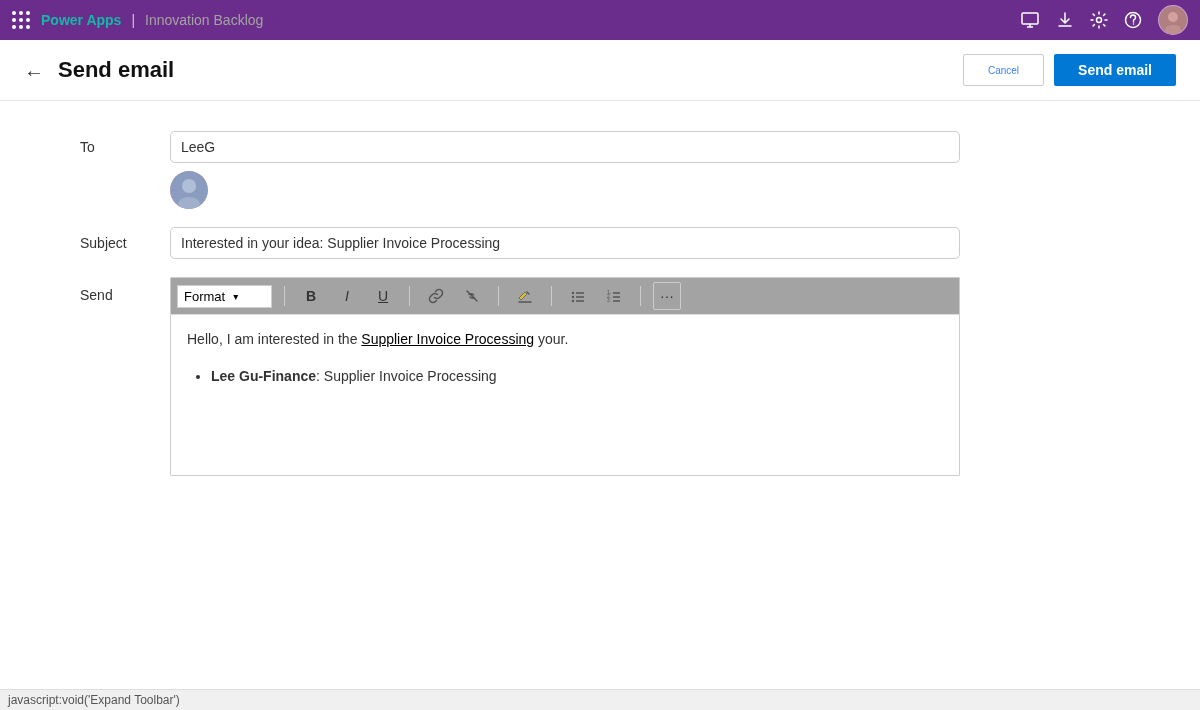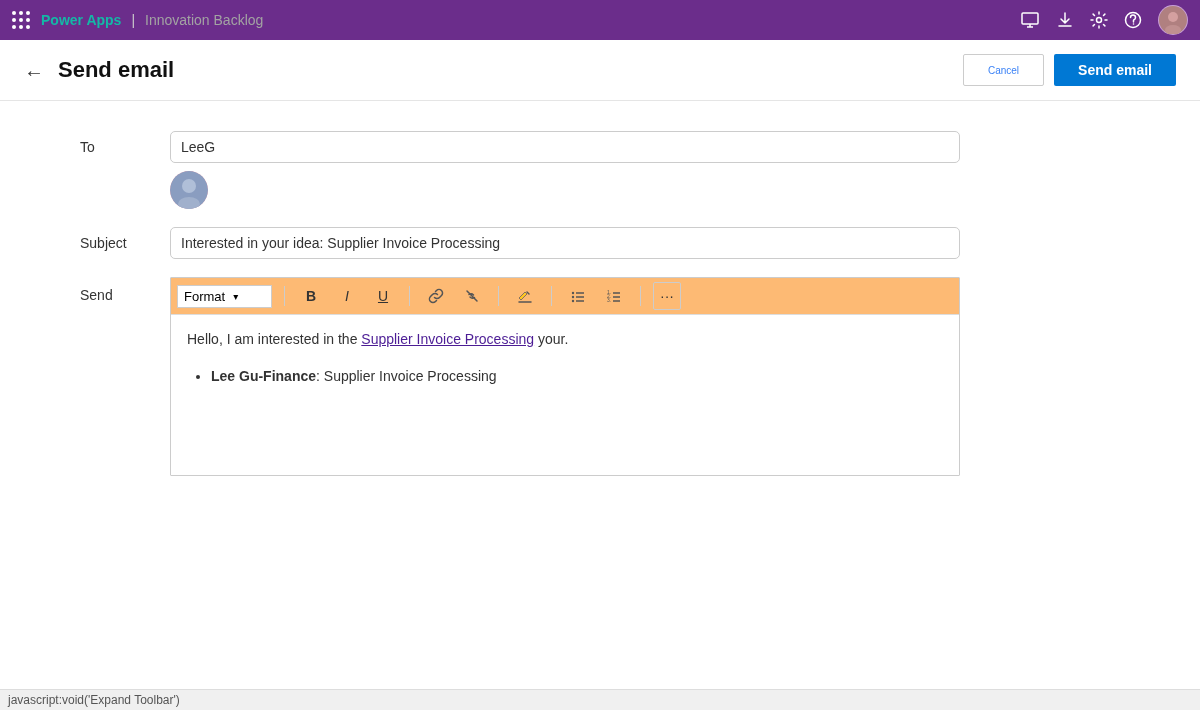--- a/index.html
+++ b/index.html
@@ -148,21 +148,21 @@
 
     
     .body-editor {
       border: 1px solid #ccc;
       border-radius: 1px;
     }
     .editor-toolbar {
       display: flex;
       align-items: center;
       padding: 4px 6px;
-      background: #fdba74;
+      background: #a3a3a3;
       border-bottom: 1px solid #ddd;
       gap: 8px;
     }
     .format-select {
       border: 1px solid #ccc;
       background: #fff;
       padding: 3px 6px;
       font-size: 13px;
       cursor: pointer;
       display: flex;
@@ -197,21 +197,21 @@
     }
 
     .editor-content {
       padding: 14px 16px;
       min-height: 160px;
       font-size: 14px;
       color: #333;
       line-height: 1.5;
     }
     .editor-content .link {
-      color: #4c1d95;
+      color: #000000;
       text-decoration: underline;
     }
     .editor-content .bold-text {
       font-weight: 700;
     }
     .editor-content ul {
       margin-left: 24px;
       margin-top: 16px;
     }
 

